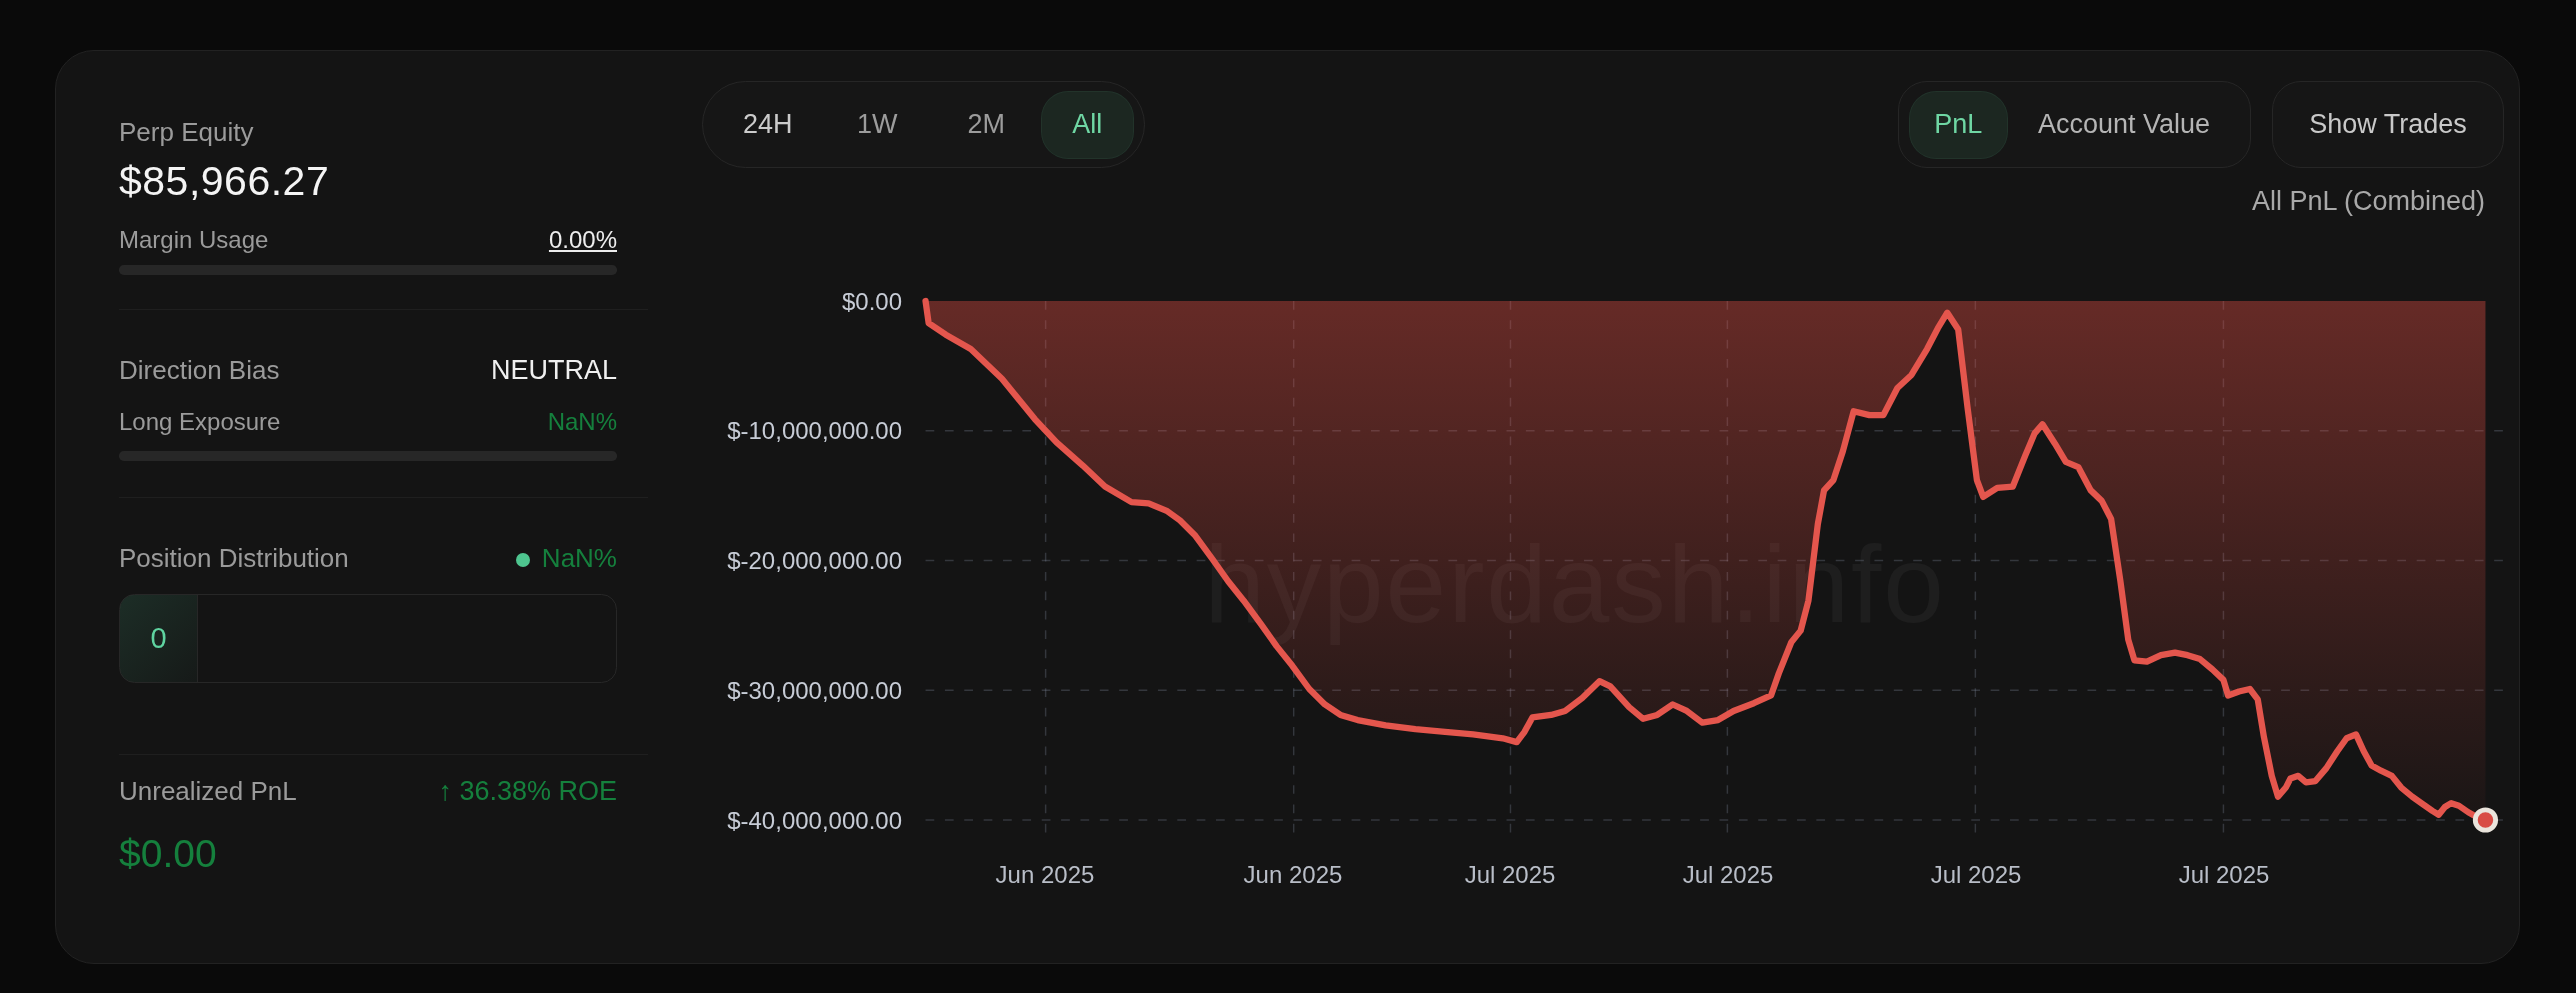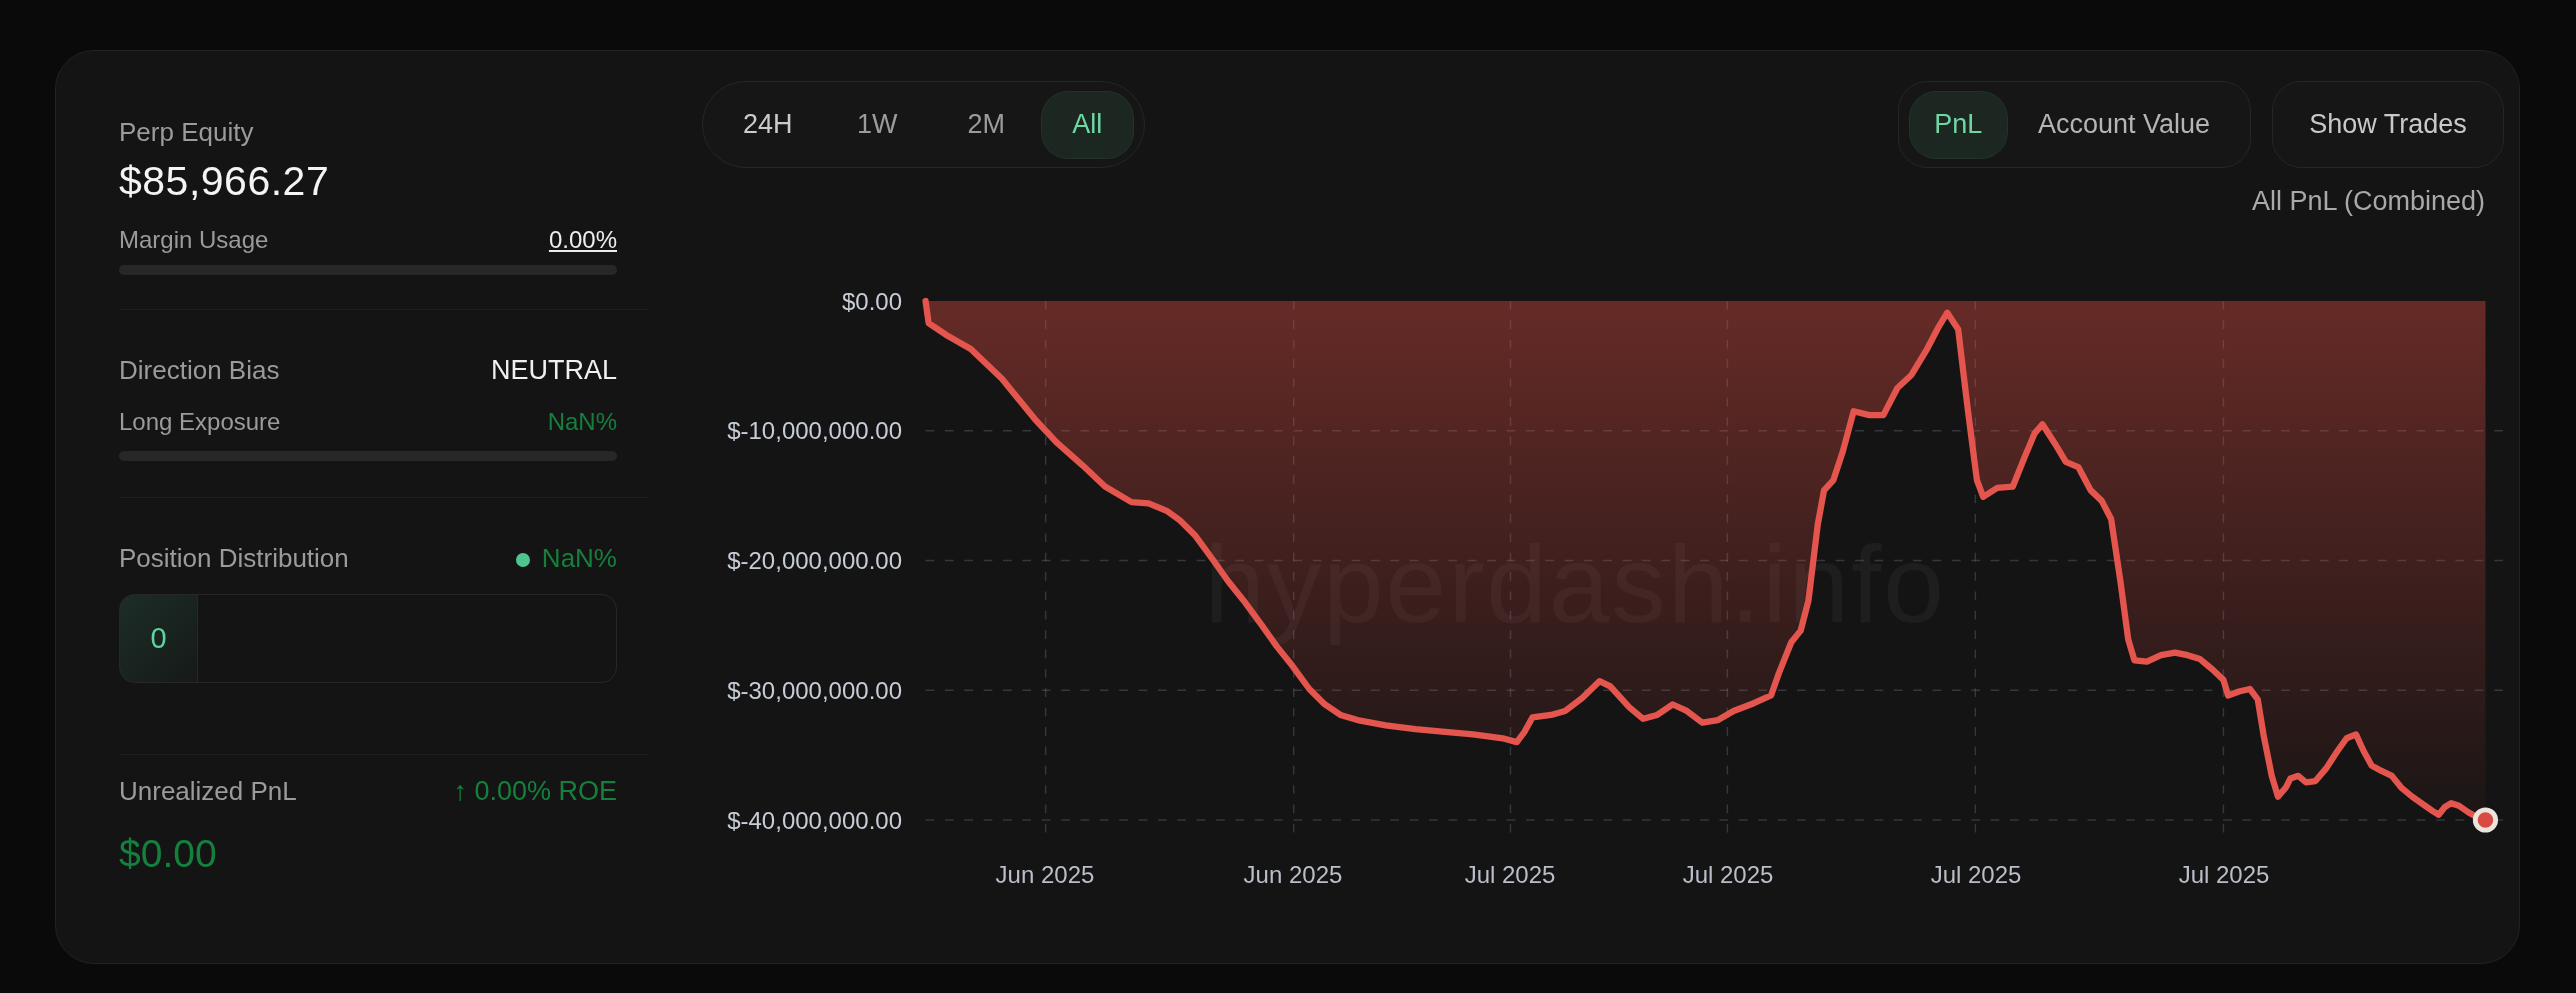--- a/index.html
+++ b/index.html
@@ -93,21 +93,21 @@
     <div class="abs dist-box" style="left:63px; top:543px;">
       <div class="dist-seg">0</div>
     </div>
 
     <div class="abs divider" style="left:63px; top:703px;"></div>
 
     <div class="abs row" style="left:63px; top:725px;">
       <span class="lbl">Unrealized PnL</span>
       <span class="green" style="font-size:27px;">
         <span>↑</span>
-        <span>0.00% ROE</span>
+        <span>36.38% ROE</span>
       </span>
     </div>
     <div class="abs green" style="left:63px; top:781px; font-size:39px; font-weight:500;">$0.00</div>
 
     <div class="pill-group" style="left:646px; width:443px; border-radius:45px; padding:0 9.7px;">
       <div class="pill-item" style="width:110px; color:#cbcbcb;">24H</div>
       <div class="pill-item" style="width:109px;">1W</div>
       <div class="pill-item" style="width:109px;">2M</div>
       <div class="pill-item pill-selected" style="width:93px;">All</div>
     </div>

